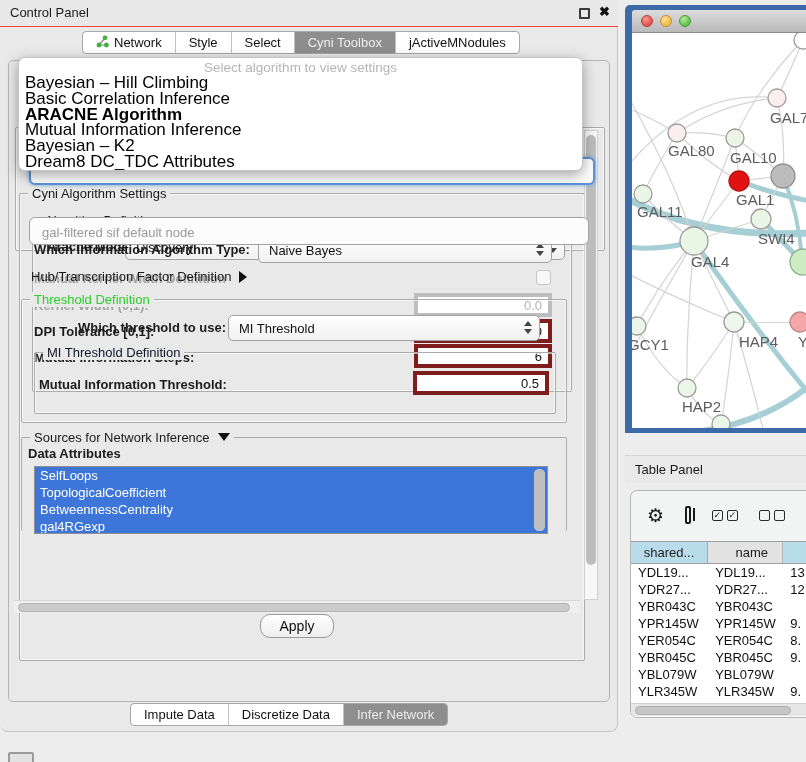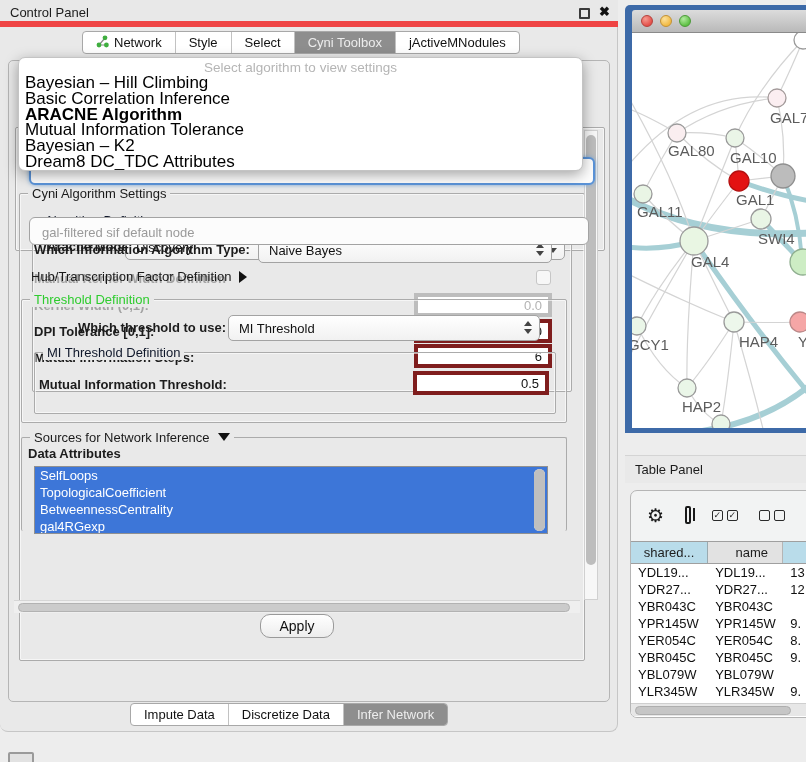--- a/index.html
+++ b/index.html
@@ -2,21 +2,21 @@
 <html><head>
 <meta charset="utf-8">
 <style>
   * { margin:0; padding:0; box-sizing:border-box; }
   html,body { width:806px; height:762px; }
   body { font-family:"Liberation Sans", sans-serif; background:#ededed; overflow:hidden; position:relative; }
   .abs { position:absolute; }
 
   
   #control-panel { left:0; top:5; width:618px; height:732px; background:#e9e9e9; border-right:1px solid #c6c6c6; border-bottom:1px solid #c6c6c6; border-radius:0 0 8px 8px; }
-  #cp-titlebar { left:0; top:0; width:618px; height:27px; background:#e8e8e8; border-bottom:6px solid #ef4444; }
+  #cp-titlebar { left:0; top:0; width:618px; height:27px; background:#e8e8e8; border-bottom:1px solid #ef4444; }
   #cp-title { left:10px; top:5px; font-size:13px; color:#1c1c1c; }
   #cp-float { right:28px; top:8px; width:11px; height:11px; border:2px solid #3a3a3a; border-radius:1px; cursor:pointer; }
   #cp-close { right:8px; top:4px; font-size:13px; font-weight:bold; color:#111; cursor:pointer; }
 
   .tabstrip { display:flex; background:#fff; border:1px solid #a8a8a8; border-radius:4px; overflow:hidden; height:23px; }
   .tab { display:flex; align-items:center; gap:5px; padding:0 13px; font-size:13px; color:#111; border-left:1px solid #c2c2c2; cursor:pointer; white-space:nowrap; }
   .tab:first-child { border-left:none; }
   .tab.selected { background:#8e8e8e; color:#ededed; }
   #top-tabs { left:82px; top:31px; }
   #bottom-tabs { left:130px; top:703px; }
@@ -242,21 +242,21 @@
       <span>Infer Network</span>
     </div>
   </div>
 
 <div id="algo-popup" class="abs">
   <div id="popup-prompt">Select algorithm to view settings</div>
   <div id="popup-items">
       <div class="popup-item">Bayesian – Hill Climbing</div>
       <div class="popup-item">Basic Correlation Inference</div>
       <div class="popup-item bold">ARACNE Algorithm</div>
-      <div class="popup-item">Mutual Information Tolerance</div>
+      <div class="popup-item">Mutual Information Inference</div>
       <div class="popup-item">Bayesian – K2</div>
       <div class="popup-item">Dream8 DC_TDC Attributes</div>
     </div>
 </div>
 
 <div id="net-window" class="abs">
   <div id="net-titlebar" class="abs">
     <span id="tl-red" class="traffic"></span>
     <span id="tl-yellow" class="traffic"></span>
     <span id="tl-green" class="traffic"></span>

